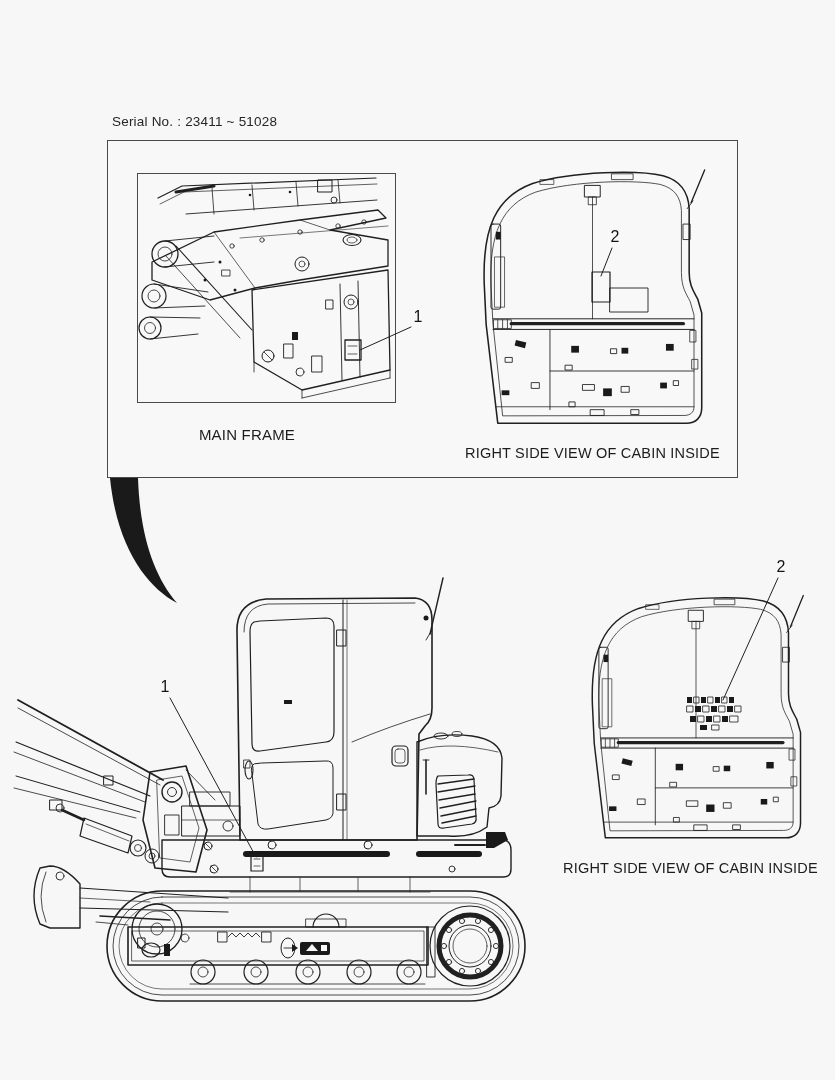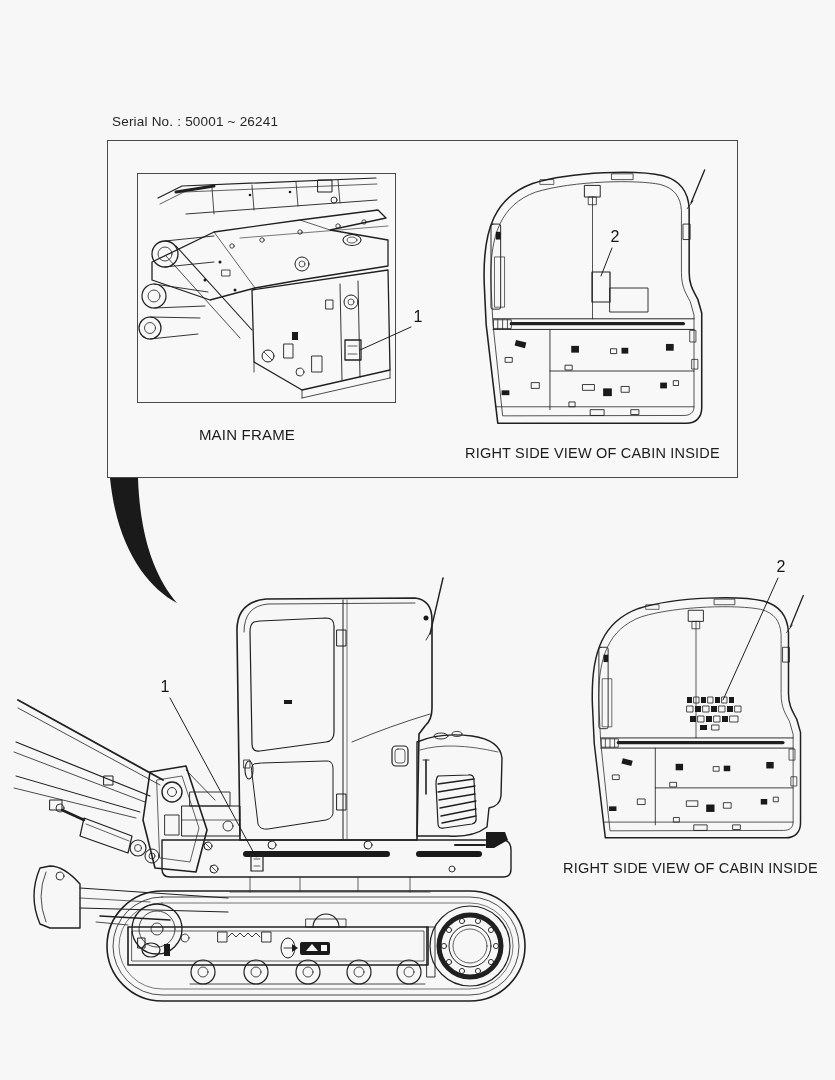--- a/index.html
+++ b/index.html
@@ -38,21 +38,21 @@
   svg.art{ position:absolute; left:0; top:0; }
   .s{ stroke:#202020; fill:none; stroke-linecap:round; stroke-linejoin:round; }
   .f{ fill:#1a1a1a; stroke:none; }
   .w{ fill:#f7f7f7; stroke:none; }
 </style>
 </head>
 <body>
 
 <div class="page">
 
-  <div class="serial">Serial No. : 50001 ~ 26241</div>
+  <div class="serial">Serial No. : 23411 ~ 51028</div>
 
   <div class="outer-box"></div>
   <div class="inner-box"></div>
 
   <svg class="art" width="835" height="1080" viewBox="0 0 835 1080">
 
     <defs>
       <symbol id="cabin-sym" viewBox="0 0 240 270">
         <path class="s" stroke-width="1.6" d="M 22,264 L 10,162 L 8,120 C 6,62 20,30 58,16 C 100,3 168,2 193,8 C 211,13 219,24 220,42 L 220,108 C 220,122 225,128 229,136 L 233,150 L 233,248 C 233,258 227,264 217,264 Z"></path>
         <path class="s" stroke-width="0.8" d="M 27,256 L 17,161 L 15,122 C 13,68 26,38 61,25 C 100,13 166,12 190,17 C 205,21 211,30 212,44 L 212,108 C 212,124 217,130 221,138 L 225,152 L 225,247 C 225,253 221,256 215,256 Z"></path>

